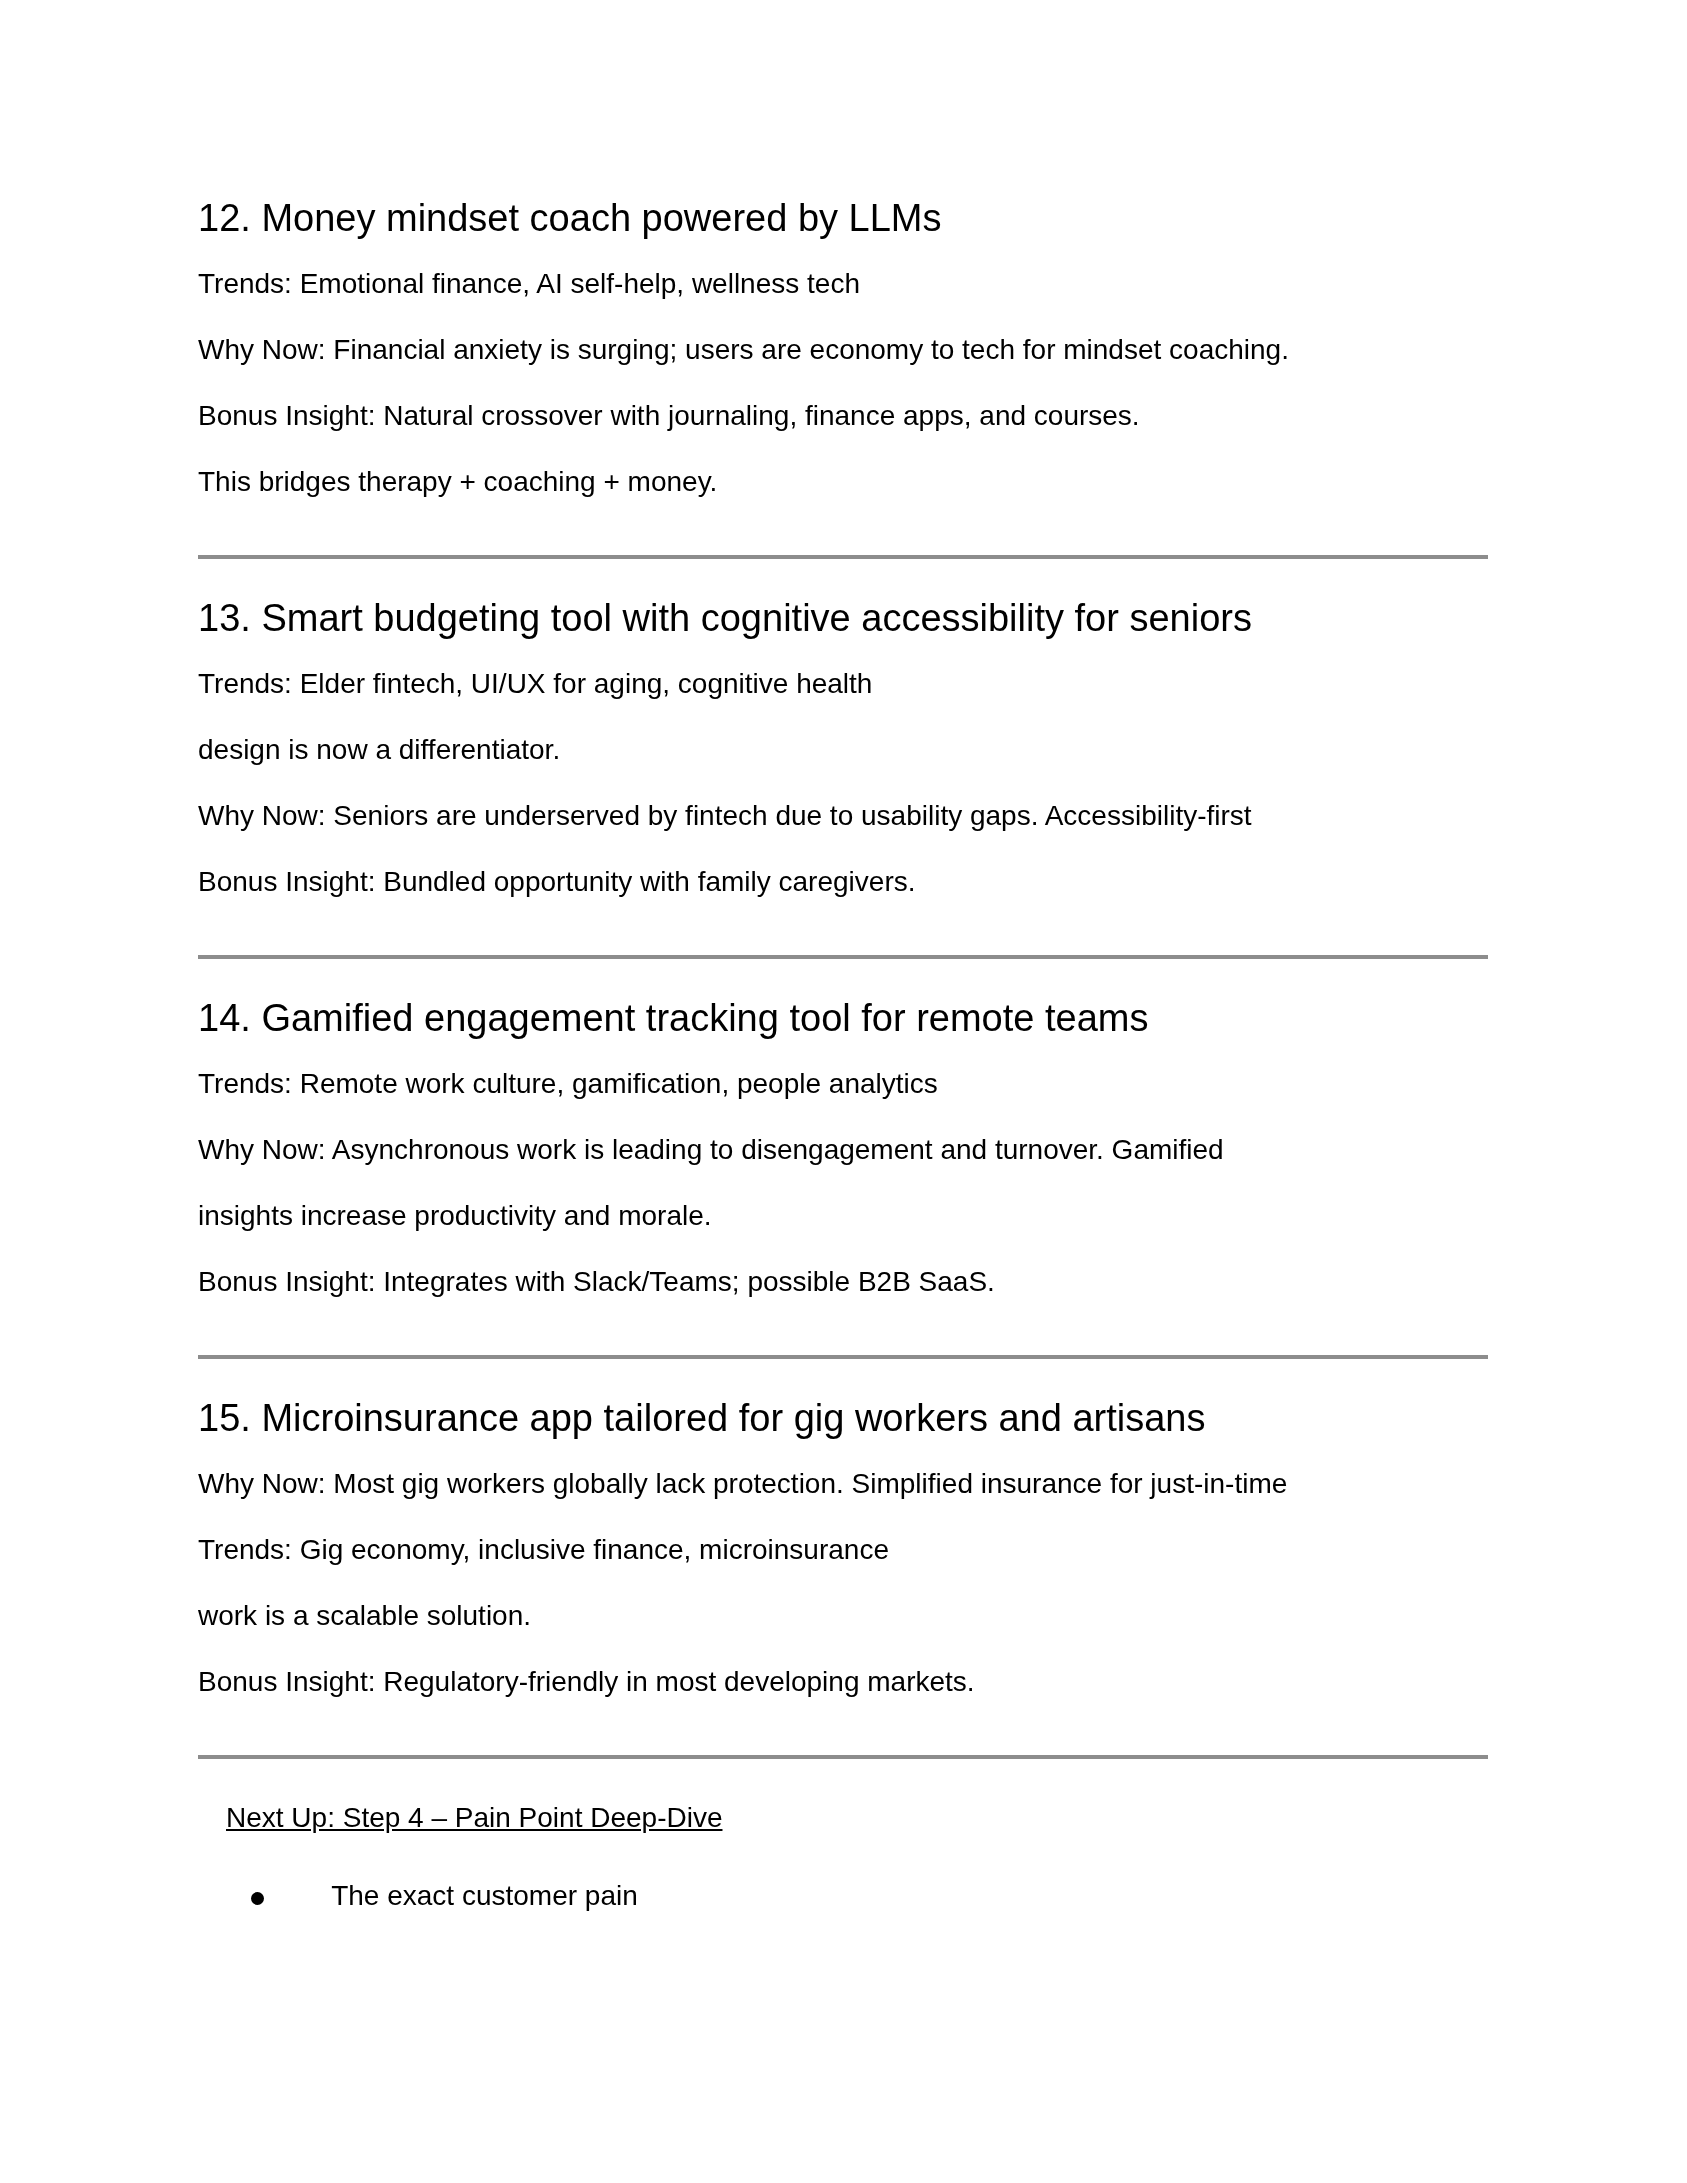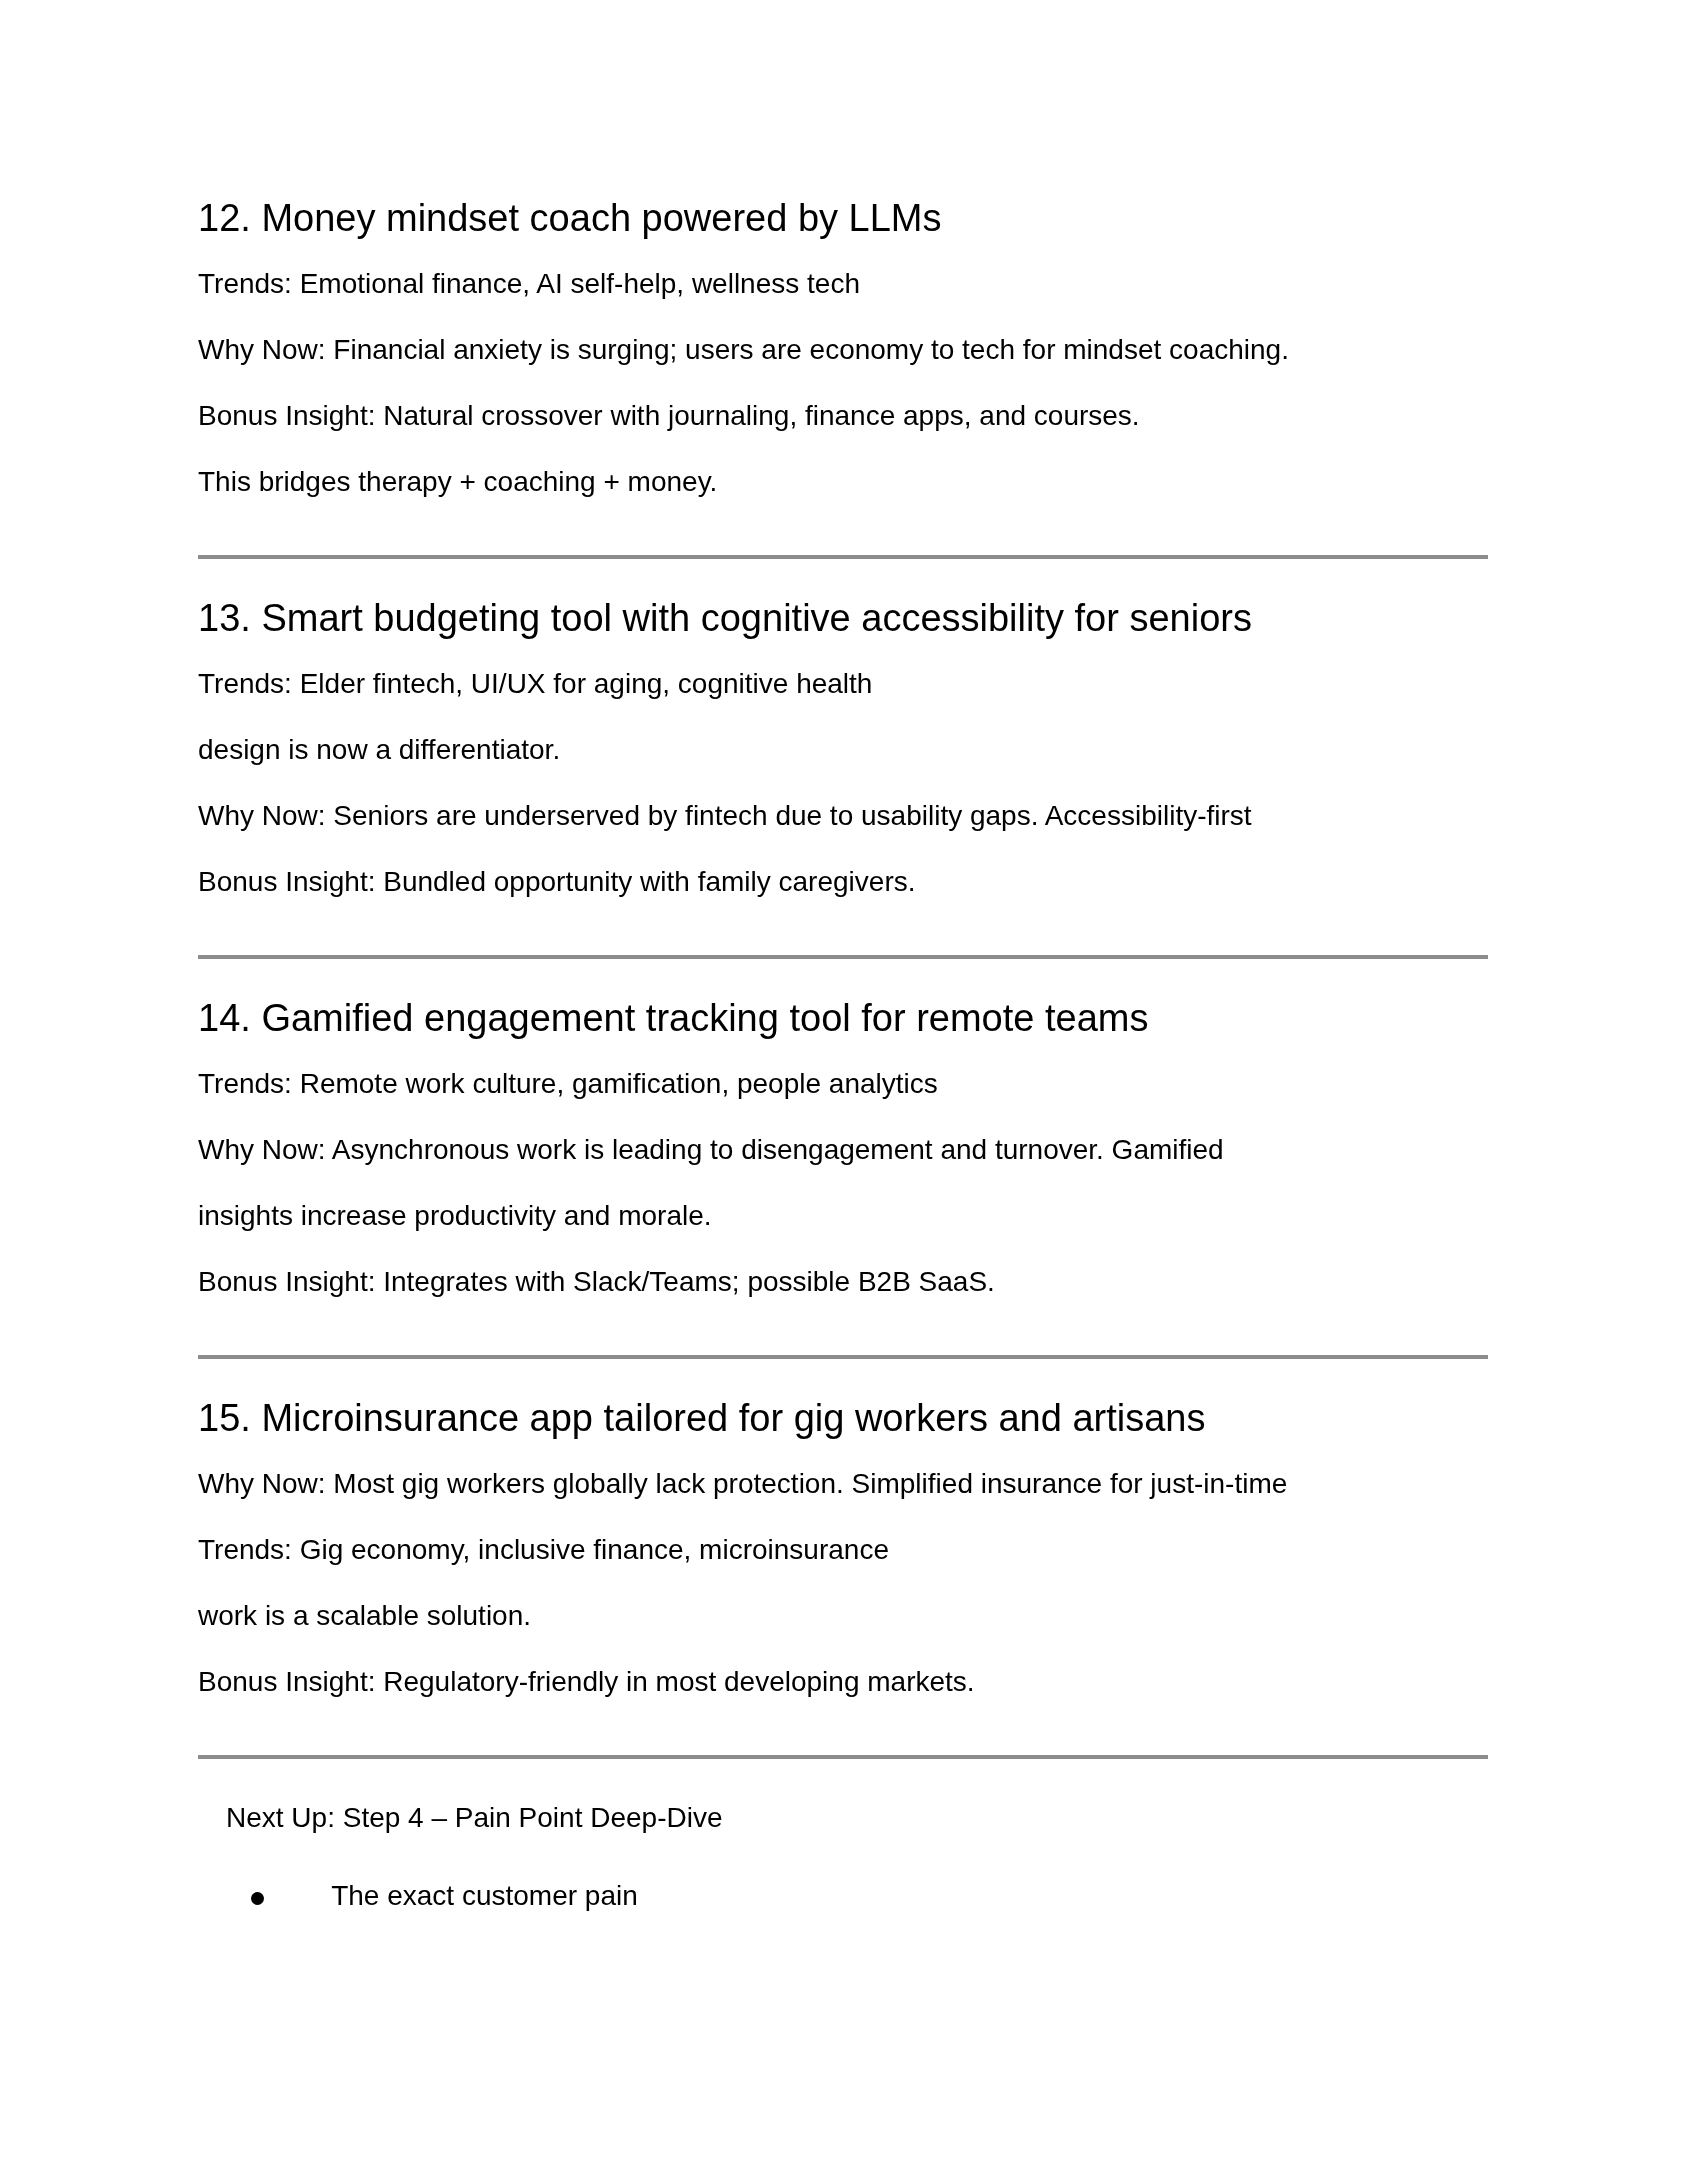--- a/index.html
+++ b/index.html
@@ -38,20 +38,21 @@
   }
   hr.rule {
     border: none;
     height: 4px;
     width: 100%;
     background: #8d8d8d;
     margin: 40px 0 26px 0;
   }
   .indent {
     padding-left: 28px;
+    text-decoration: underline;
   }
   .bullet-row {
     display: flex;
     align-items: flex-start;
     margin-top: 12px;
     gap: 32px;
   }
   .dot {
     width: 13.2px;
     height: 13.2px;

